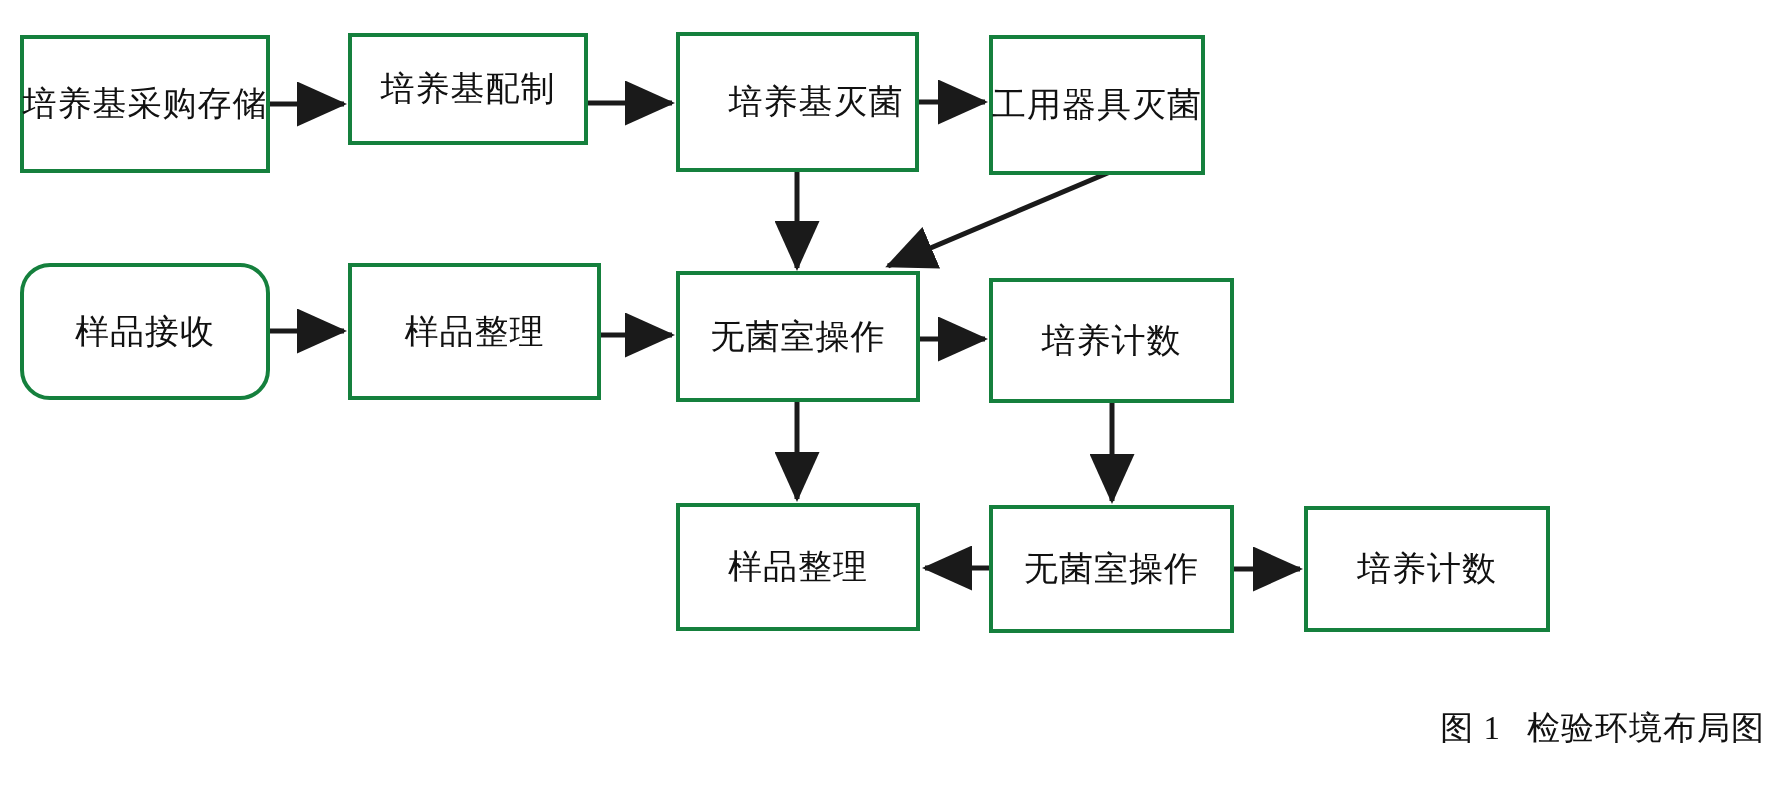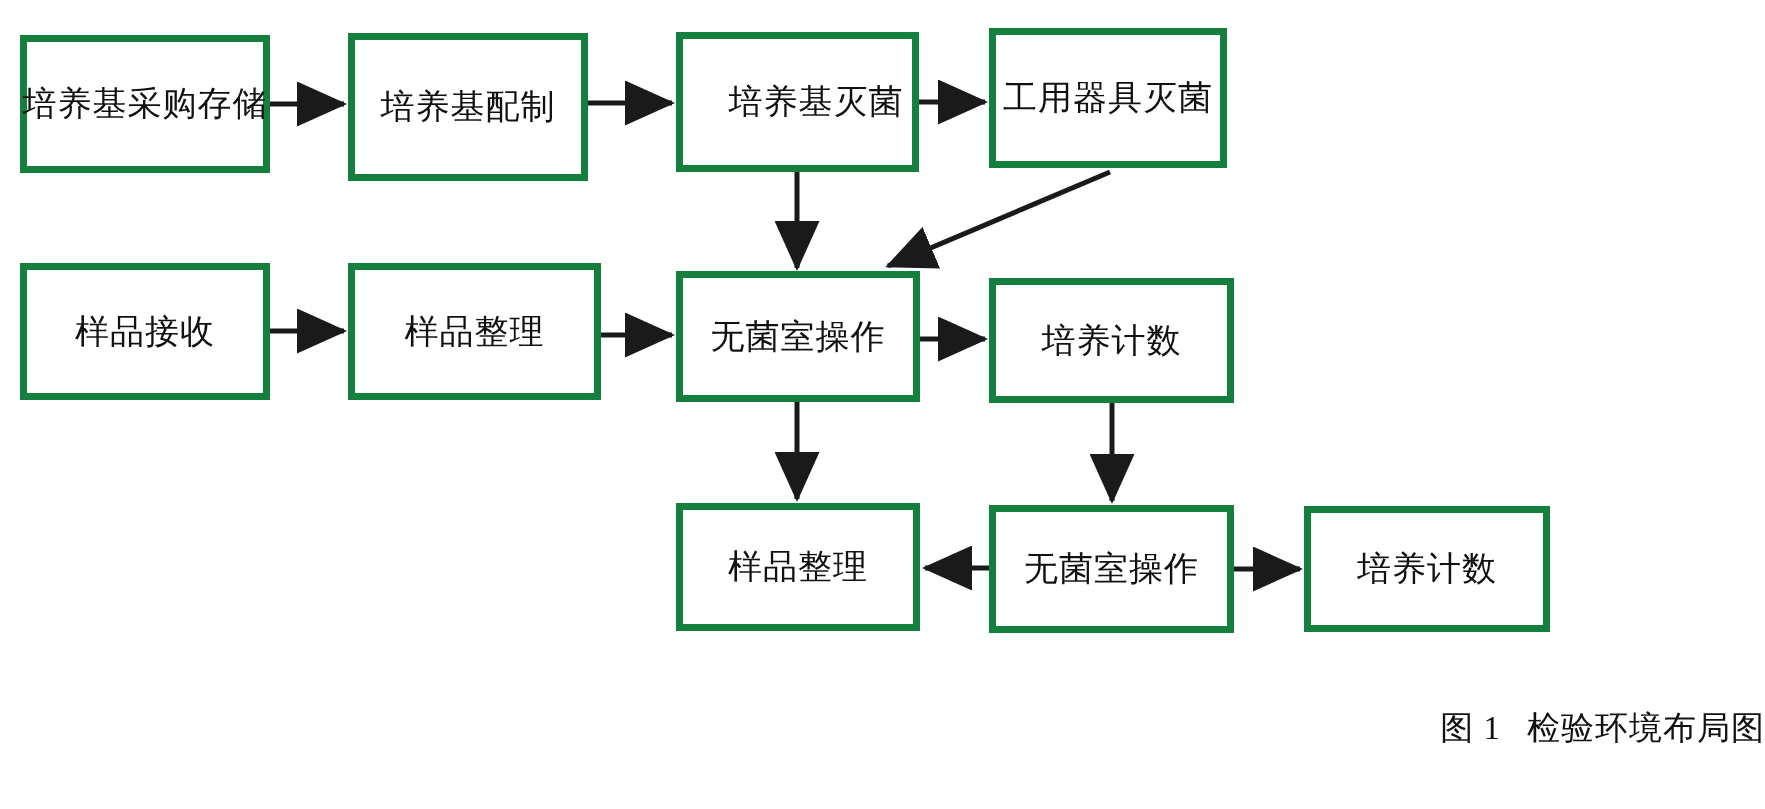--- a/index.html
+++ b/index.html
@@ -13,21 +13,21 @@
   #canvas {
     position: relative;
     width: 1765px;
     height: 809px;
     background: #ffffff;
     overflow: hidden;
   }
   .node {
     position: absolute;
     box-sizing: border-box;
-    border: 7px solid #15803d;
+    border: 4px solid #15803d;
     background: #ffffff;
     display: flex;
     align-items: center;
     justify-content: center;
     color: #111111;
     letter-spacing: 1px;
     line-height: 1.1;
     white-space: nowrap;
   }
   .node .label {
@@ -84,33 +84,33 @@
 
     <line x1="989" y1="568" x2="925" y2="568" stroke="#1a1a1a" stroke-width="5" marker-end="url(#ah)"></line>
 
     <line x1="1234" y1="569" x2="1300" y2="569" stroke="#1a1a1a" stroke-width="5" marker-end="url(#ah)"></line>
   </svg>
 
   <div class="node" style="left:20px; top:35px; width:250px; height:138px;">
     <span class="label">培养基采购存储</span>
   </div>
 
-  <div class="node" style="left:348px; top:33px; width:240px; height:148px;">
+  <div class="node" style="left:348px; top:33px; width:240px; height:112px;">
     <span class="label">培养基配制</span>
   </div>
 
   <div class="node" style="left:676px; top:32px; width:243px; height:140px;padding-left:37px;">
     <span class="label">培养基灭菌</span>
   </div>
 
-  <div class="node" style="left:989px; top:28px; width:238px; height:140px;">
+  <div class="node" style="left:989px; top:35px; width:216px; height:140px;">
     <span class="label">工用器具灭菌</span>
   </div>
 
-  <div class="node" style="left:20px; top:263px; width:250px; height:137px;">
+  <div class="node" style="left:20px; top:263px; width:250px; height:137px;border-radius:30px;">
     <span class="label">样品接收</span>
   </div>
 
   <div class="node" style="left:348px; top:263px; width:253px; height:137px;">
     <span class="label">样品整理</span>
   </div>
 
   <div class="node" style="left:676px; top:271px; width:244px; height:131px;">
     <span class="label">无菌室操作</span>
   </div>

